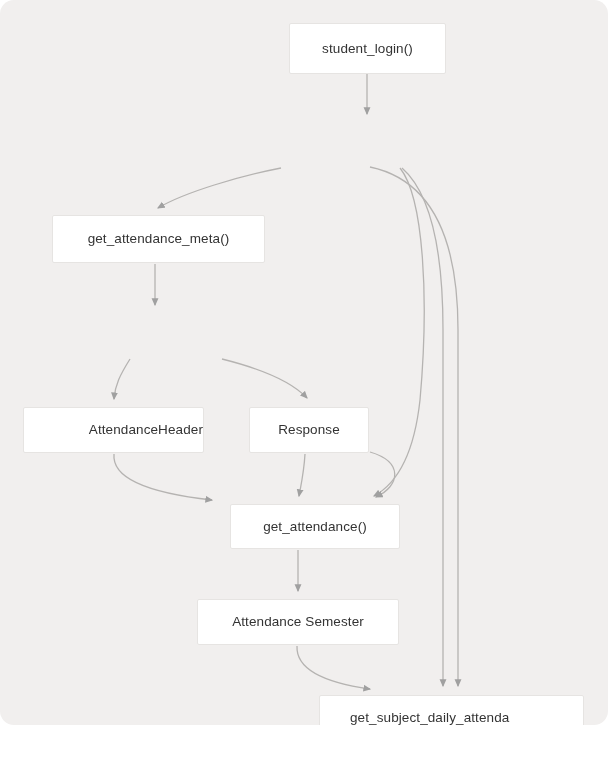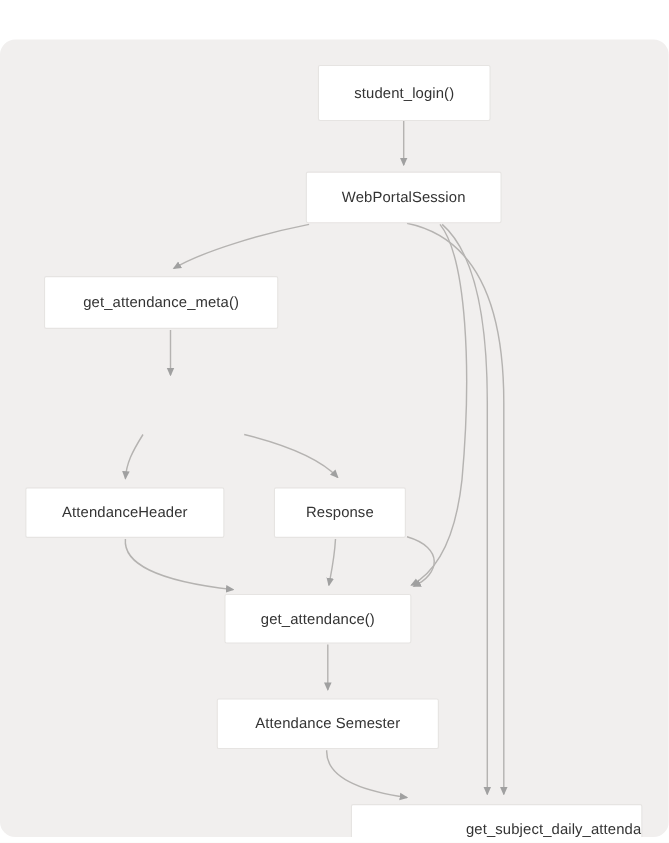--- a/index.html
+++ b/index.html
@@ -14,21 +14,20 @@
     overflow: hidden;
     font-family: "Liberation Sans", sans-serif;
   }
   #canvas {
     position: relative;
     width: 608px;
     height: 725px;
     background: #f1efee;
     border-radius: 14px;
     overflow: hidden;
-    margin-top: 36px;
   }
   #edge-layer {
     position: absolute;
     left: 0;
     top: 0;
     width: 608px;
     height: 766px;
     pointer-events: none;
   }
   .node {
@@ -45,21 +44,21 @@
     font-family: "Liberation Sans", sans-serif;
     letter-spacing: 0.1px;
     white-space: nowrap;
     overflow: hidden;
   }
   .node-label {
     display: block;
     line-height: 1;
   }
   .node.clip-left {
-    justify-content: flex-end;
+    justify-content: flex-start;
     padding-left: 30px;
   }
 </style>
 </head>
 <body>
 
 <div id="canvas">
 
   <svg id="edge-layer" viewBox="0 0 608 766" xmlns="http://www.w3.org/2000/svg">
     <defs>
@@ -97,38 +96,35 @@
 
     <g fill="none" stroke="#b5b3b1" stroke-width="1.3" marker-end="url(#arrow)">
       <path d="M 370,452 C 404,462 400,486 376,497"></path>
     </g>
   </svg>
 
   <div class="node" style="left:289px; top:23px; width:157px; height:51px;">
     <span class="node-label">student_login()</span>
   </div>
 
-  <div class="node" style="left:278px; top:120px; width:178px; height:47px;">
-    <span class="node-label">WebPortalSession</span>
-  </div>
 
-  <div class="node" style="left:40px; top:215px; width:213px; height:48px;">
+  <div class="node" style="left:52px; top:215px; width:213px; height:48px;">
     <span class="node-label">get_attendance_meta()</span>
   </div>
 
 
-  <div class="node" style="left:23px; top:407px; width:181px; height:46px;">
+  <div class="node" style="left:23px; top:407px; width:181px; height:46px;justify-content:flex-end;">
     <span class="node-label">AttendanceHeader</span>
   </div>
 
   <div class="node" style="left:249px; top:407px; width:120px; height:46px;">
     <span class="node-label">Response</span>
   </div>
 
-  <div class="node" style="left:204px; top:504px; width:170px; height:45px;">
+  <div class="node" style="left:230px; top:504px; width:170px; height:45px;">
     <span class="node-label">get_attendance()</span>
   </div>
 
   <div class="node" style="left:197px; top:599px; width:202px; height:46px;">
     <span class="node-label">Attendance Semester</span>
   </div>
 
   <div class="node clip-left" style="left:319px; top:695px; width:265px; height:45px;">
     <span class="node-label">get_subject_daily_attenda</span>
   </div>

